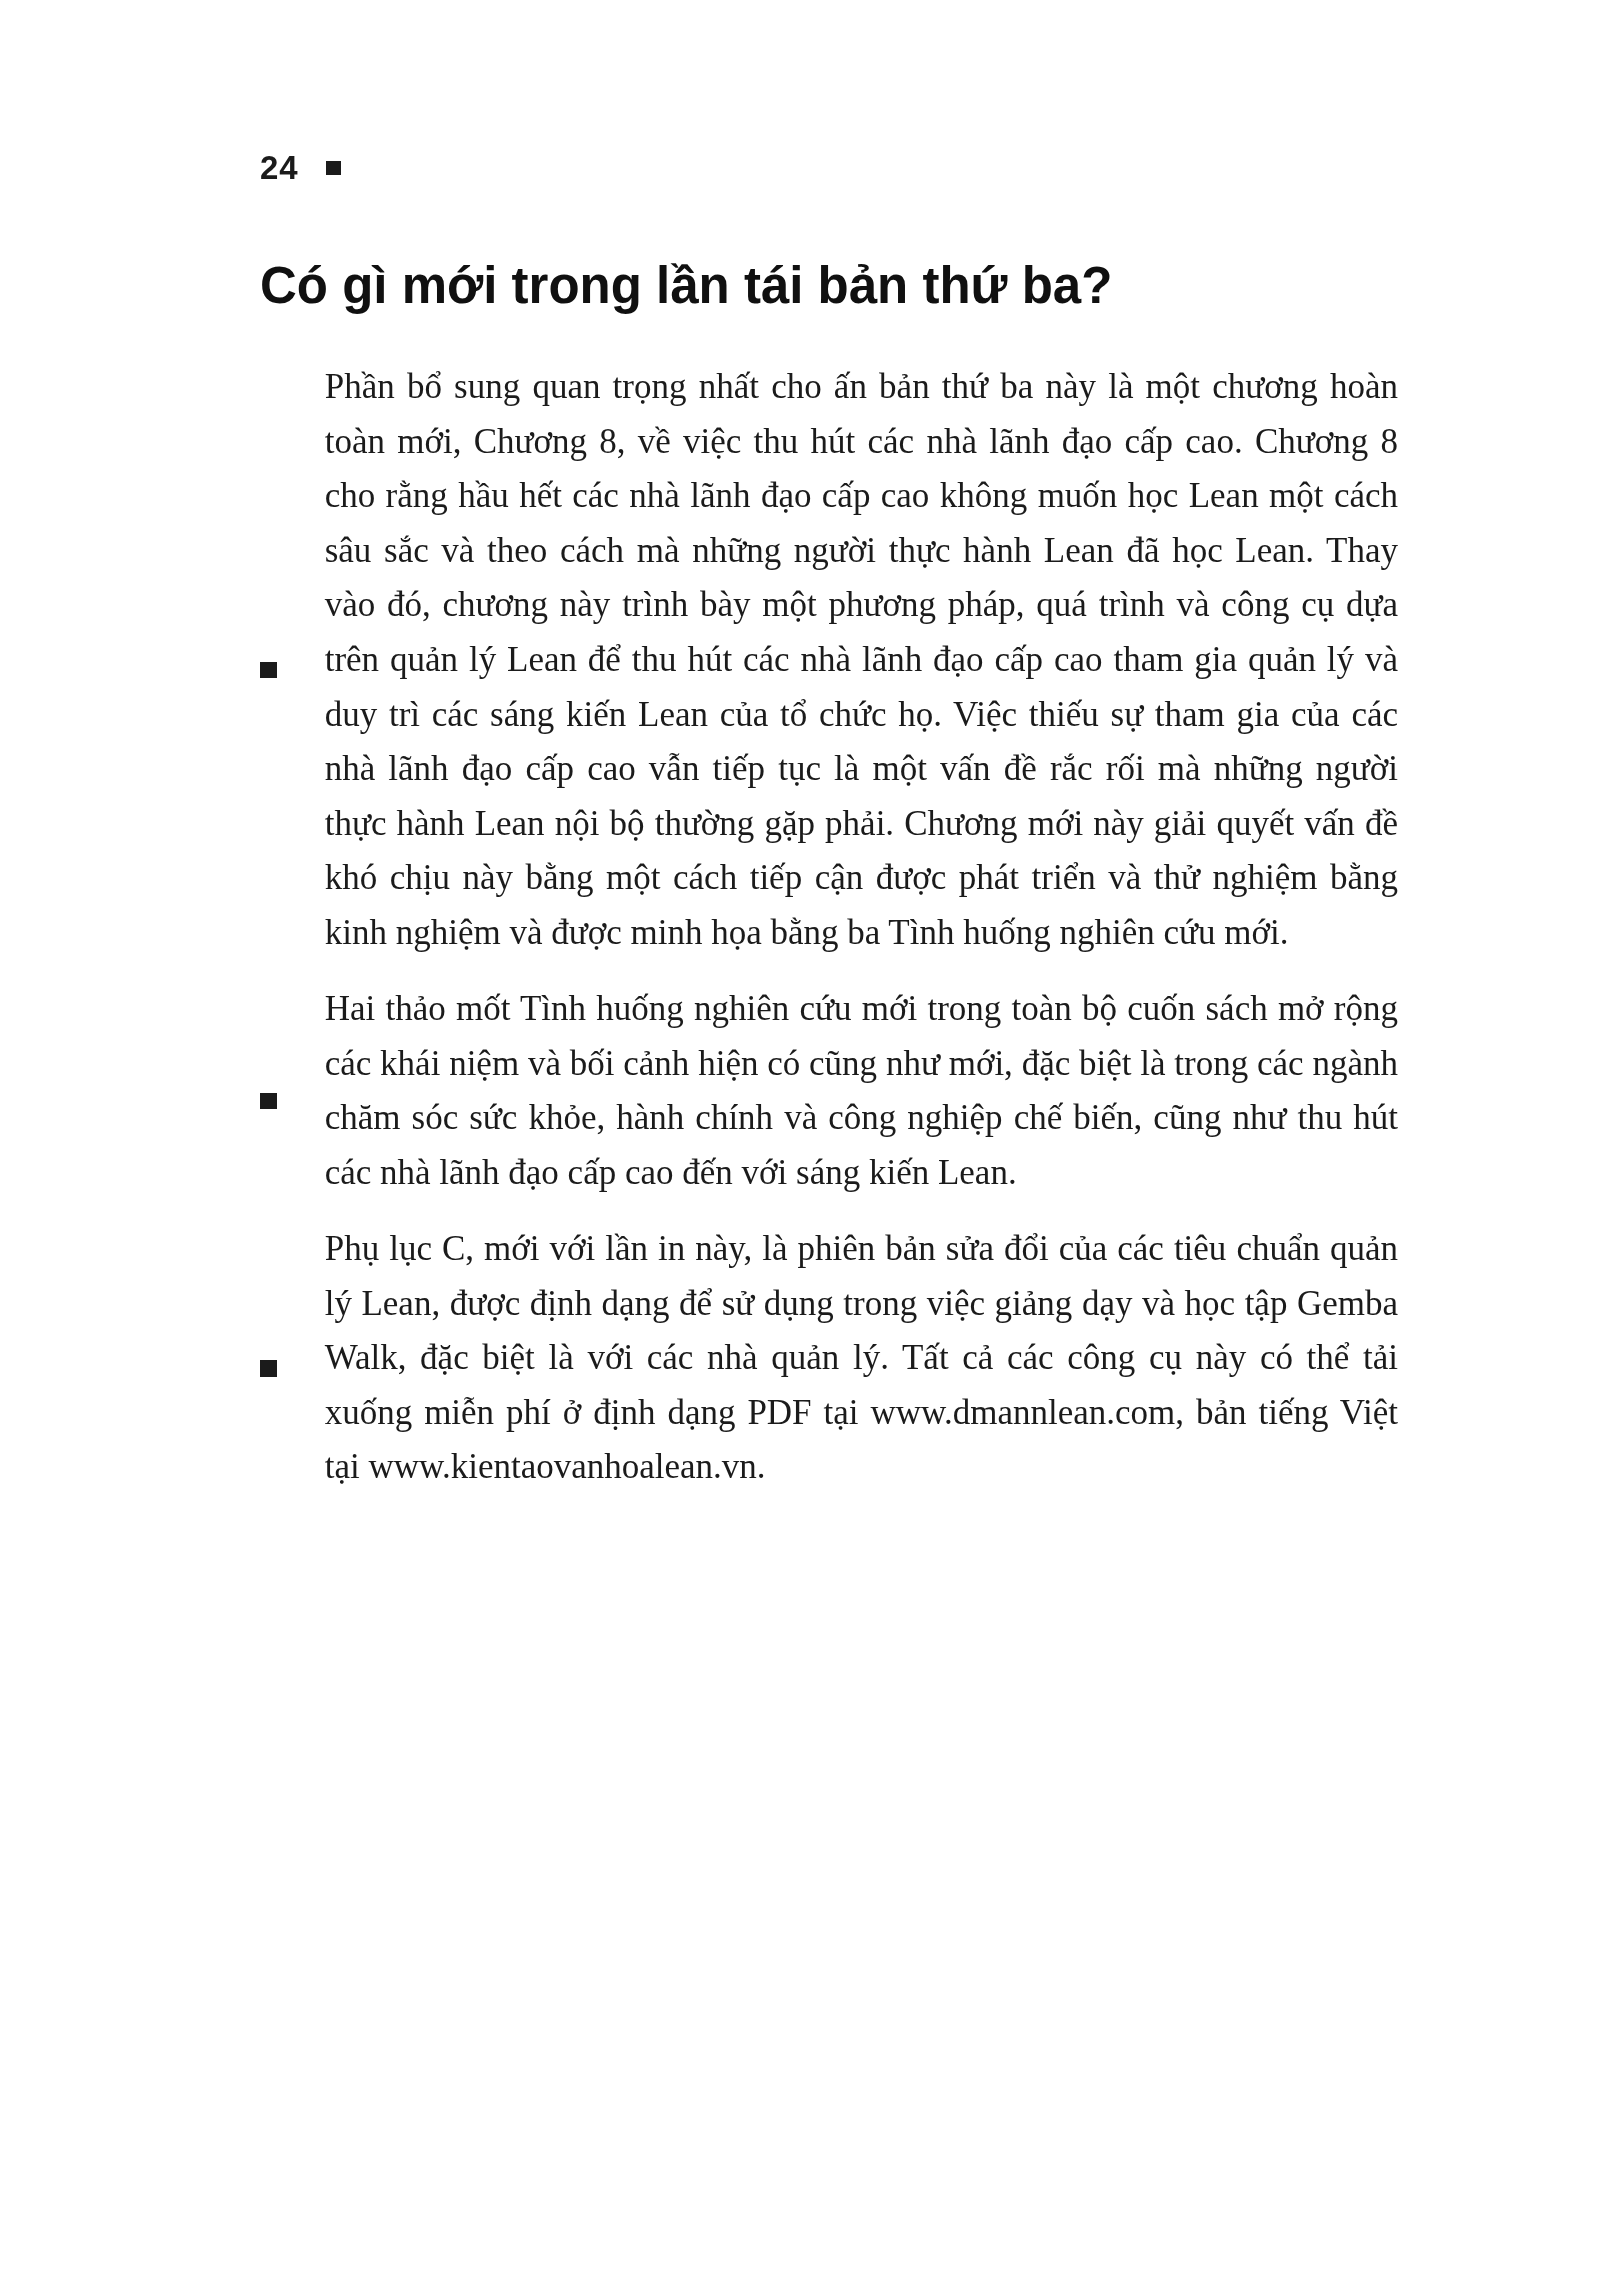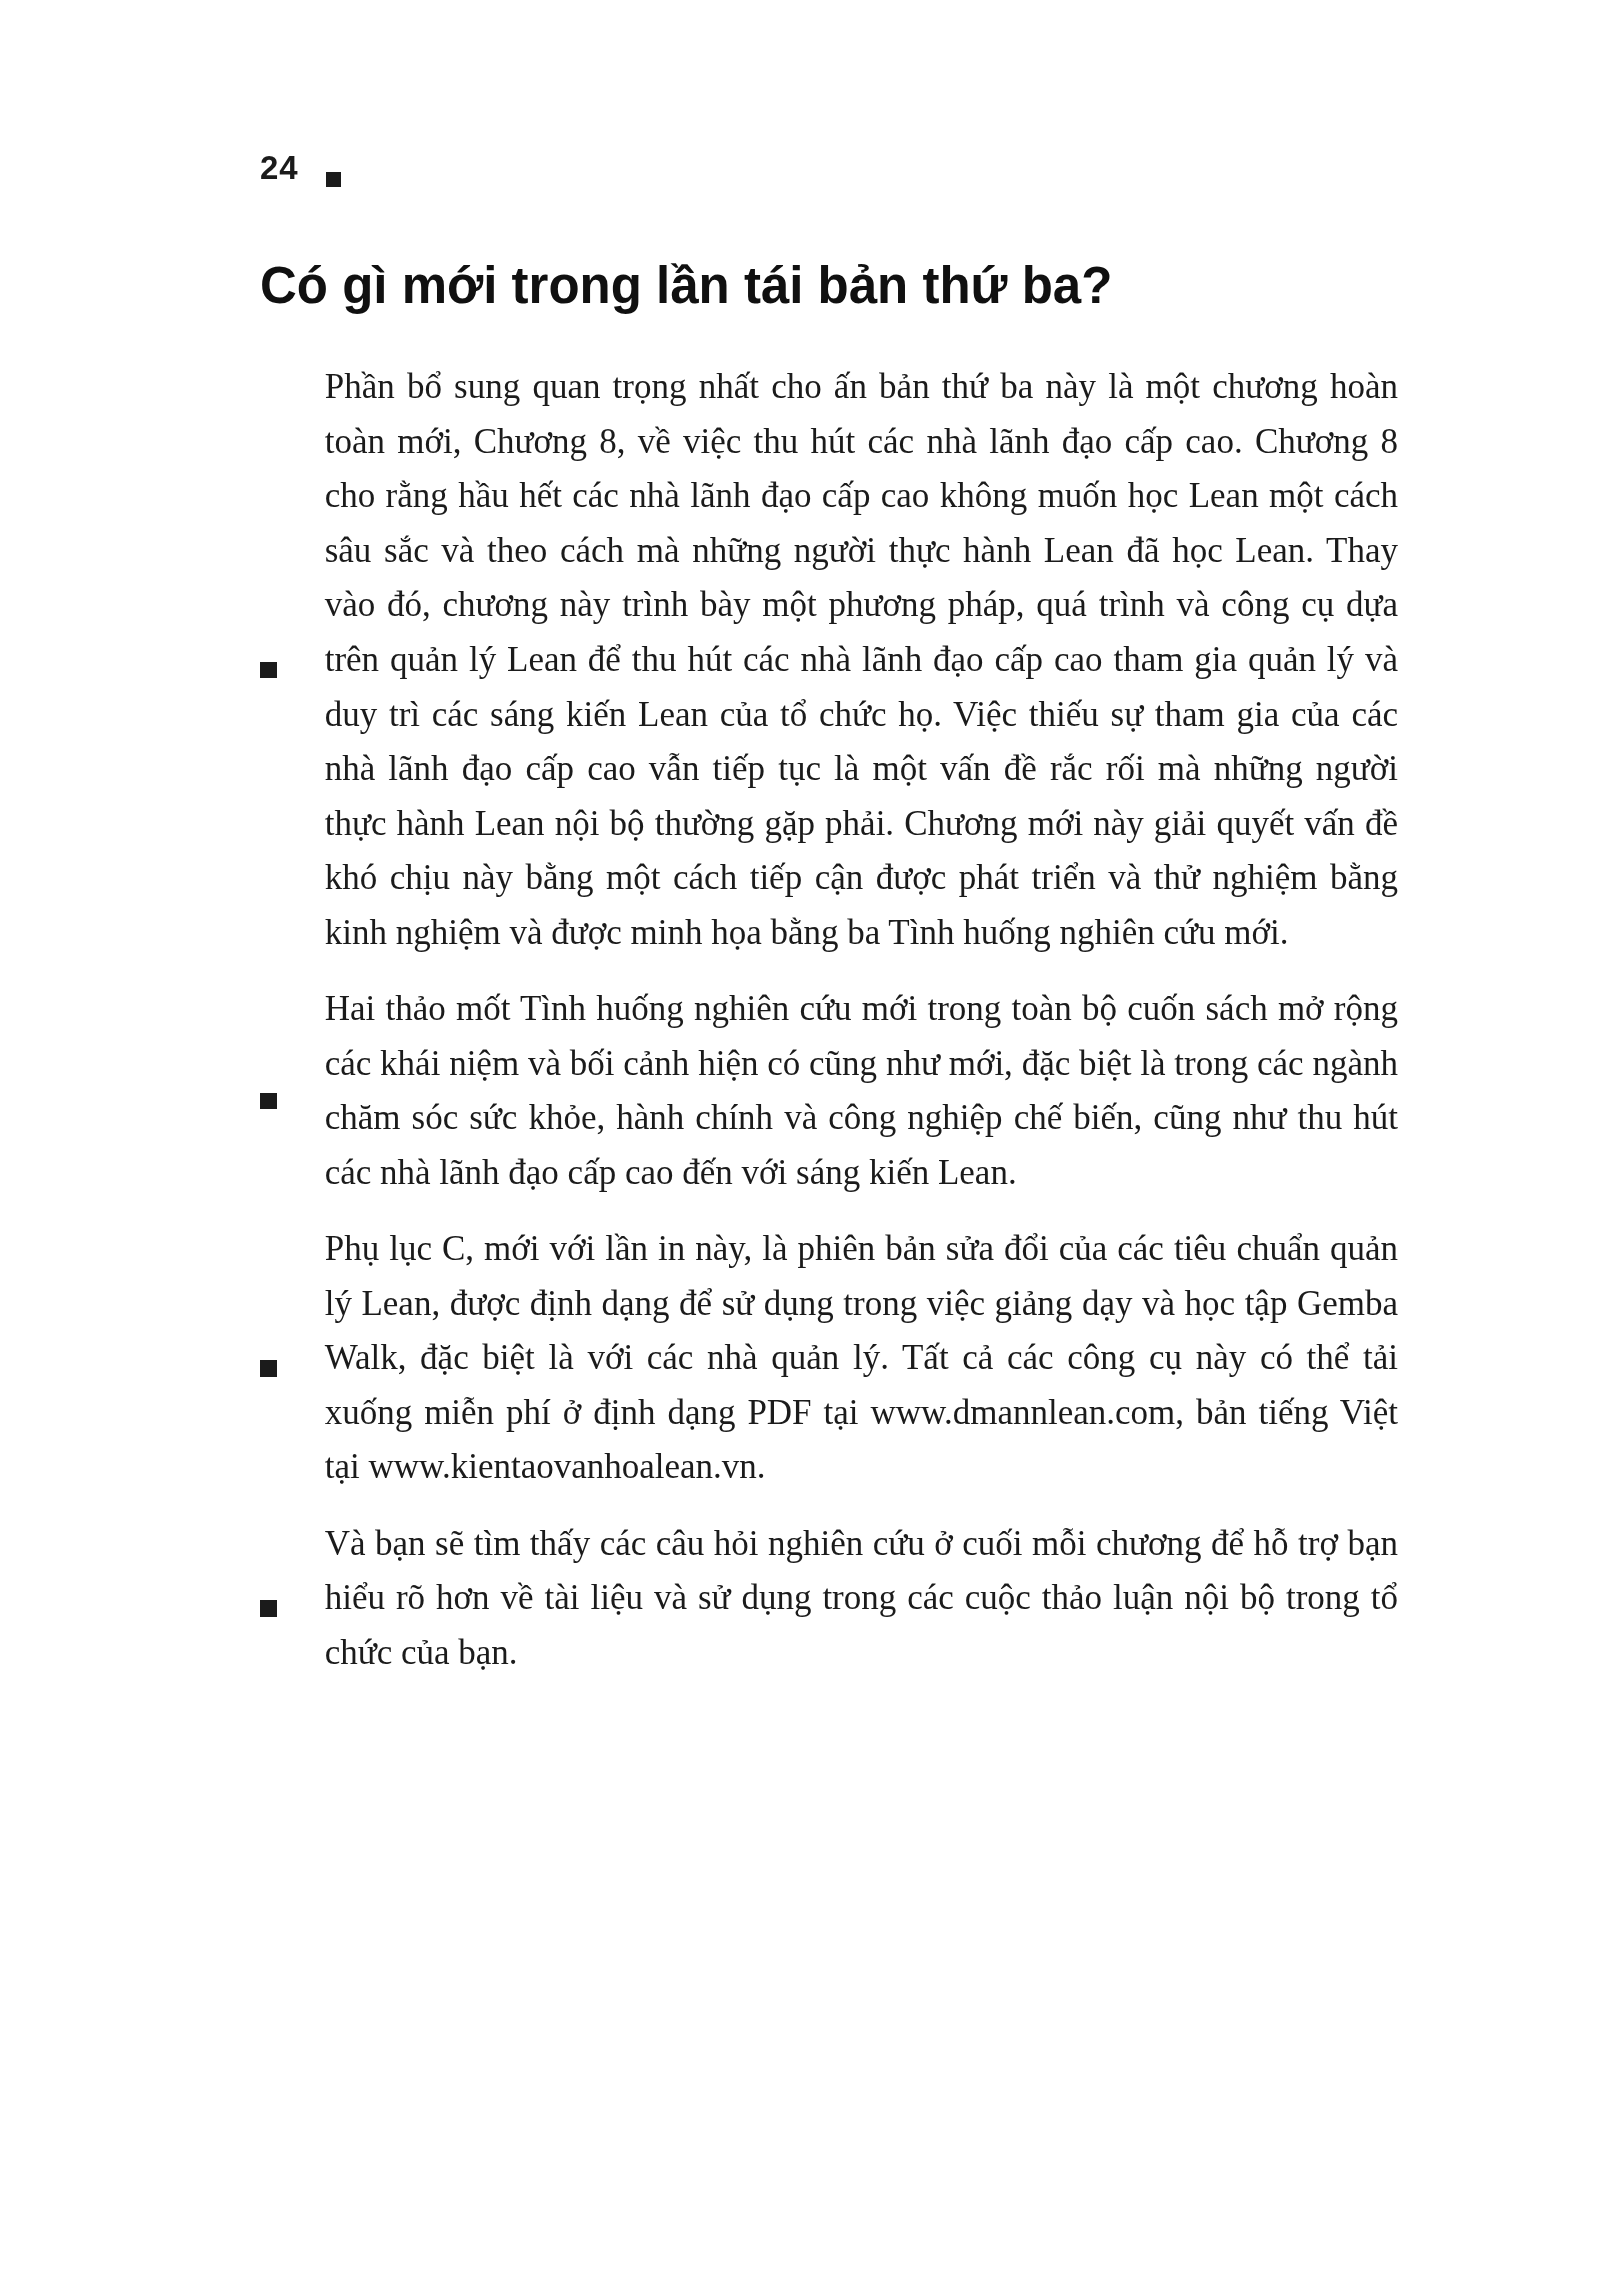--- a/index.html
+++ b/index.html
@@ -14,21 +14,21 @@
     background: #ffffff;
     color: #1b1b1b;
     box-sizing: border-box;
     padding: 149px 223px 118px 260px;
     font-family: "Liberation Serif", serif;
     overflow: hidden;
   }
   
   .running-header {
     display: flex;
-    align-items: flex-end;
+    align-items: center;
     font-family: "Liberation Sans", sans-serif;
     font-size: 33px;
     letter-spacing: 1px;
     color: #1b1b1b;
   }
   .running-header .page-number {
     font-weight: 700;
     margin-right: 27.4px;
   }
   .running-header .sep-square {
@@ -100,21 +100,17 @@
       <span class="bullet-marker"></span>
       <p class="bullet-text">Hai thảo mốt Tình huống nghiên cứu mới trong toàn bộ cuốn sách mở rộng các khái niệm và bối cảnh hiện có cũng như mới, đặc biệt là trong các ngành chăm sóc sức khỏe, hành chính và công nghiệp chế biến, cũng như thu hút các nhà lãnh đạo cấp cao đến với sáng kiến Lean.</p>
     </div>
 
 
     <div class="bullet-item">
       <span class="bullet-marker"></span>
       <p class="bullet-text">Phụ lục C, mới với lần in này, là phiên bản sửa đổi của các tiêu chuẩn quản lý Lean, được định dạng để sử dụng trong việc giảng dạy và học tập Gemba Walk, đặc biệt là với các nhà quản lý. Tất cả các công cụ này có thể tải xuống miễn phí ở định dạng PDF tại www.dmannlean.com, bản tiếng Việt tại www.kientaovanhoalean.vn.</p>
     </div>
 
-    <div class="bullet-item">
-      <span class="bullet-marker"></span>
-      <p class="bullet-text">Và bạn sẽ tìm thấy các câu hỏi nghiên cứu ở cuối mỗi chương để hỗ trợ bạn hiểu rõ hơn về tài liệu và sử dụng trong các cuộc thảo luận nội bộ trong tổ chức của bạn.</p>
-    </div>
 
   </div>
 
 </div>
 
 
 </body></html>

